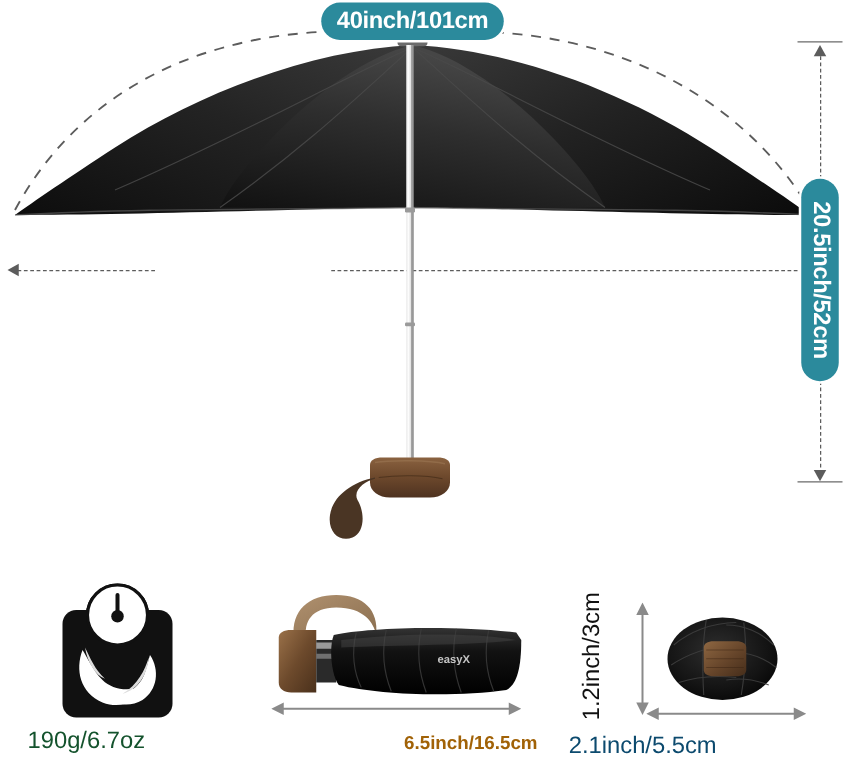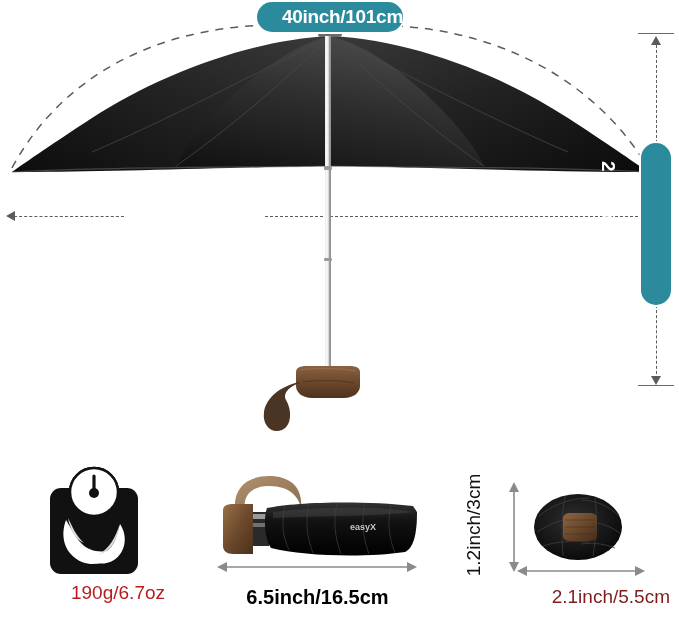--- a/index.html
+++ b/index.html
@@ -21,21 +21,21 @@
 
   
   .pill {
     position: absolute;
     background: #2b8a9c;
     color: #ffffff;
     font-weight: bold;
     border-radius: 999px;
     display: flex;
     align-items: center;
-    justify-content: flex-end;
+    justify-content: center;
     letter-spacing: -0.3px;
     box-shadow: 0 0 0 2px #ffffff;
     z-index: 40;
     white-space: nowrap;
   }
   #pill-arc {
     left: 257px;
     top: 2px;
     width: 146px;
     height: 30px;
@@ -98,48 +98,47 @@
     z-index: 20;
   }
 
   
   .bottom-panel { position: absolute; }
 
   #weight-panel { left: 22px; top: 466px; width: 160px; height: 150px; }
   #weight-icon  { position: absolute; left: 20px; top: 0px; width: 104px; height: 110px; }
   #weight-label {
     position: absolute;
-    left: 16px; top: 116px;
+    left: 0; top: 116px;
     width: 160px;
-    text-align: center;
-    font-size: 19px;
-    color: #b91c1c;
+    font-size: 19px;
+    color: #14532d;
     font-weight: normal;
   }
 
   #folded-panel { left: 205px; top: 468px; width: 225px; height: 150px; font-weight: bold; }
   #folded-img   { position: absolute; left: 8px; top: 0px; width: 210px; height: 96px; }
   #folded-label {
     position: absolute;
     left: 0; top: 118px;
     width: 225px;
-    text-align: center;
-    font-size: 20px;
-    color: #000000;
+    text-align: right;
+    font-size: 15px;
+    color: #a16207;
   }
 
   #cross-panel { left: 455px; top: 470px; width: 215px; height: 150px; }
   #cross-img   { position: absolute; left: 68px; top: 14px; width: 110px; height: 86px; }
   #cross-label-w {
     position: absolute;
     left: 0; top: 116px;
     width: 215px;
-    text-align: right;
-    font-size: 19px;
-    color: #7f1d1d;
+    text-align: left;
+    font-size: 19px;
+    color: #0c4a6e;
   }
   #cross-label-h {
     position: absolute;
     left: -36px; top: 44px;
     width: 110px;
     text-align: center;
     font-size: 19px;
     color: #111111;
     transform: rotate(-90deg);
     white-space: nowrap;

